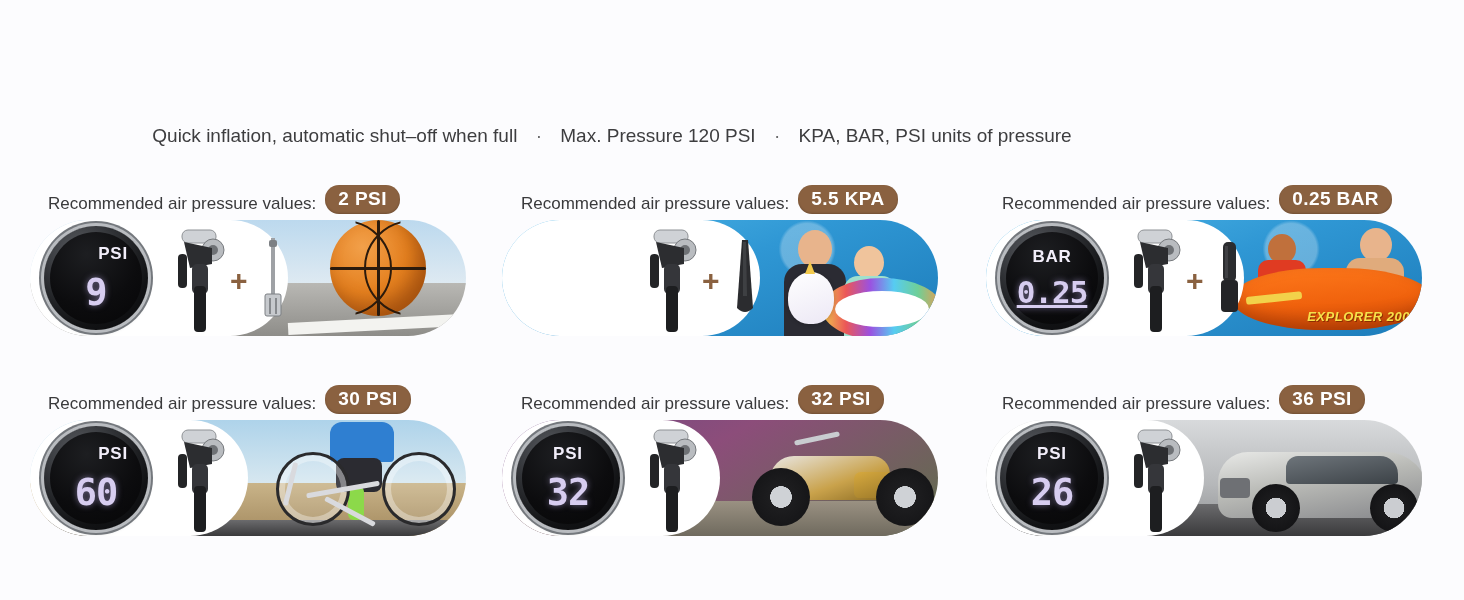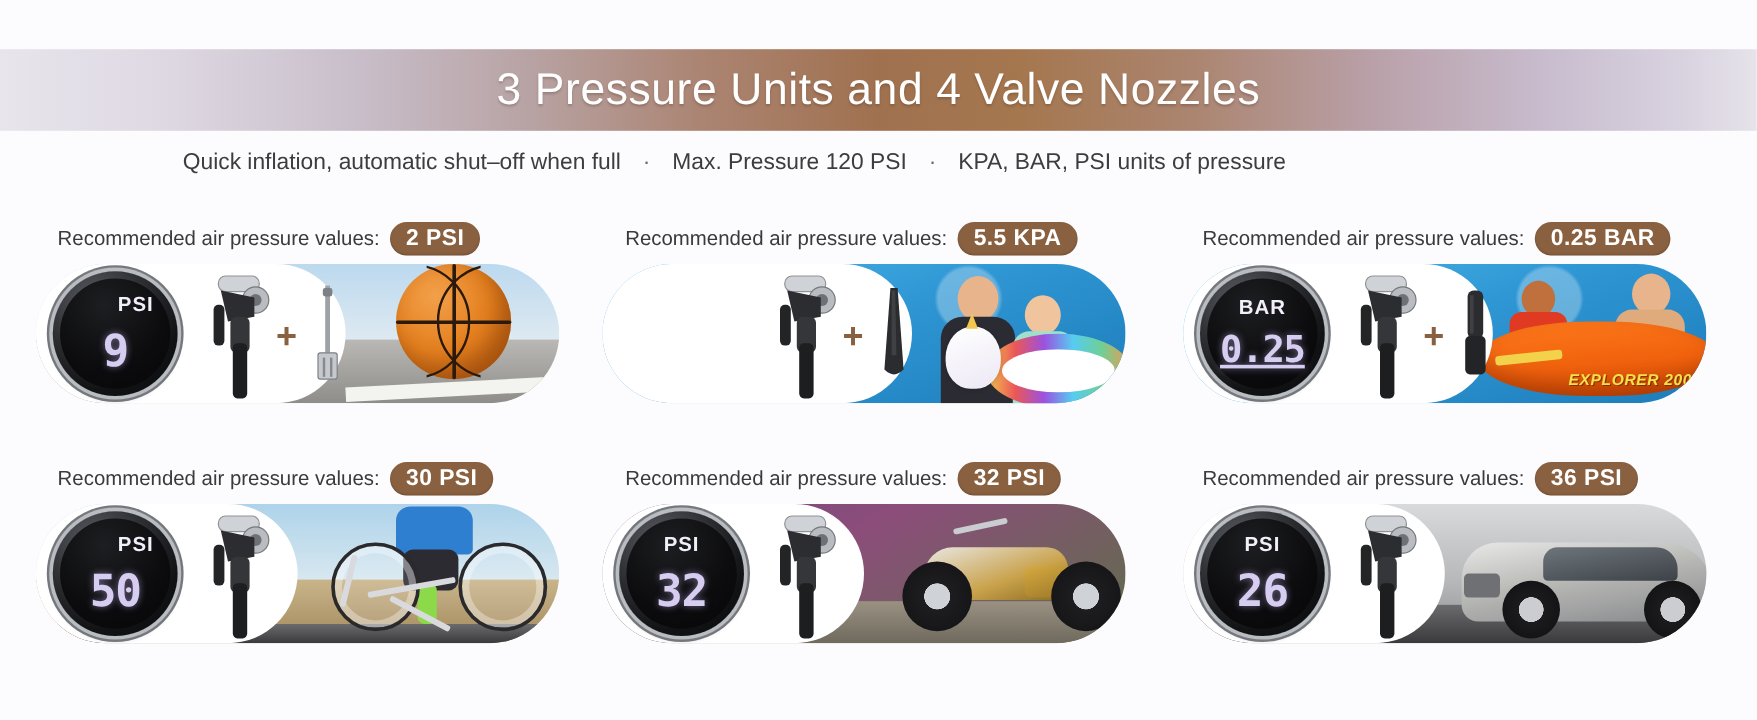--- a/index.html
+++ b/index.html
@@ -34,21 +34,21 @@
   .subtitle .dot { display: inline-block; padding: 0 13px; color: #6a6a6c; }
 
   
   .grid {
     position: absolute; left: 0; top: 184px; width: 1464px;
     display: flex; flex-wrap: wrap;
   }
   .card { width: 488px; height: 200px; position: relative; }
 
   .card-head {
-    display: flex; align-items: center; height: 30px;
+    display: flex; align-items: flex-end; height: 30px;
     padding-left: 48px; white-space: nowrap;
   }
   .card:nth-child(3n+2) .card-head { padding-left: 33px; }
   .card:nth-child(3n+3) .card-head { padding-left: 26px; }
   .rec-label { font-size: 17px; color: #3a3a3c; }
   .badge {
     margin-left: 9px; background: #8a6140; color: #fff;
     font-size: 19px; font-weight: 700; letter-spacing: .4px;
     border-radius: 14px; padding: 3px 13px 4px; line-height: 1.15;
     box-shadow: inset 0 -1px 2px rgba(0,0,0,.18);
@@ -185,23 +185,20 @@
     position:absolute; width:48px; height:48px; border-radius:50%;
     background:radial-gradient(circle,#cbcdd1 0 30%,#1b1b1d 31%,#0f0f11 100%);
   }
   .road{ position:absolute; left:0; right:0; bottom:0; height:34%; background:linear-gradient(180deg,#6b6b6d,#3a3a3c); }
 </style>
 </head>
 <body>
 
 <div class="page">
 
-  <div class="banner">
-    <div class="banner-title">3 Pressure Units and 4 Valve Nozzles</div>
-  </div>
 
   <div class="subtitle">
     <span>Quick inflation, automatic shut–off when full</span>
     <span class="dot">·</span>
     <span>Max. Pressure 120 PSI</span>
     <span class="dot">·</span>
     <span>KPA, BAR, PSI units of pressure</span>
   </div>
 
   <div class="grid">
@@ -346,21 +343,21 @@
             <div class="bike-wheel" style="left:352px;bottom:10px;"></div>
             <div class="frame-bar" style="left:276px;bottom:44px;width:74px;height:5px;transform:rotate(-10deg)"></div>
             <div class="frame-bar" style="left:292px;bottom:22px;width:56px;height:5px;transform:rotate(28deg)"></div>
             <div class="frame-bar" style="left:258px;bottom:30px;width:5px;height:44px;transform:rotate(14deg)"></div>
           </div>
         </div>
         <div class="white-pod"></div>
         <div class="gauge">
           <div class="gauge-face">
             <div class="unit right">PSI</div>
-            <div class="reading">50</div>
+            <div class="reading">60</div>
           </div>
         </div>
         <svg class="pump" viewBox="0 0 58 110">
           <rect x="14" y="6" width="34" height="13" rx="6" fill="#cfd2d6" stroke="#8f9296"></rect>
           <circle cx="45" cy="26" r="11" fill="#b9bcc0" stroke="#76797d"></circle>
           <circle cx="45" cy="26" r="5" fill="#6e7175"></circle>
           <path d="M16 18 L44 24 L44 40 L22 44 Z" fill="#2c2d30"></path>
           <rect x="10" y="30" width="9" height="34" rx="4" fill="#232426"></rect>
           <rect x="24" y="40" width="16" height="30" rx="5" fill="#35363a"></rect>
           <rect x="26" y="62" width="12" height="46" rx="4" fill="#1d1e20"></rect>

